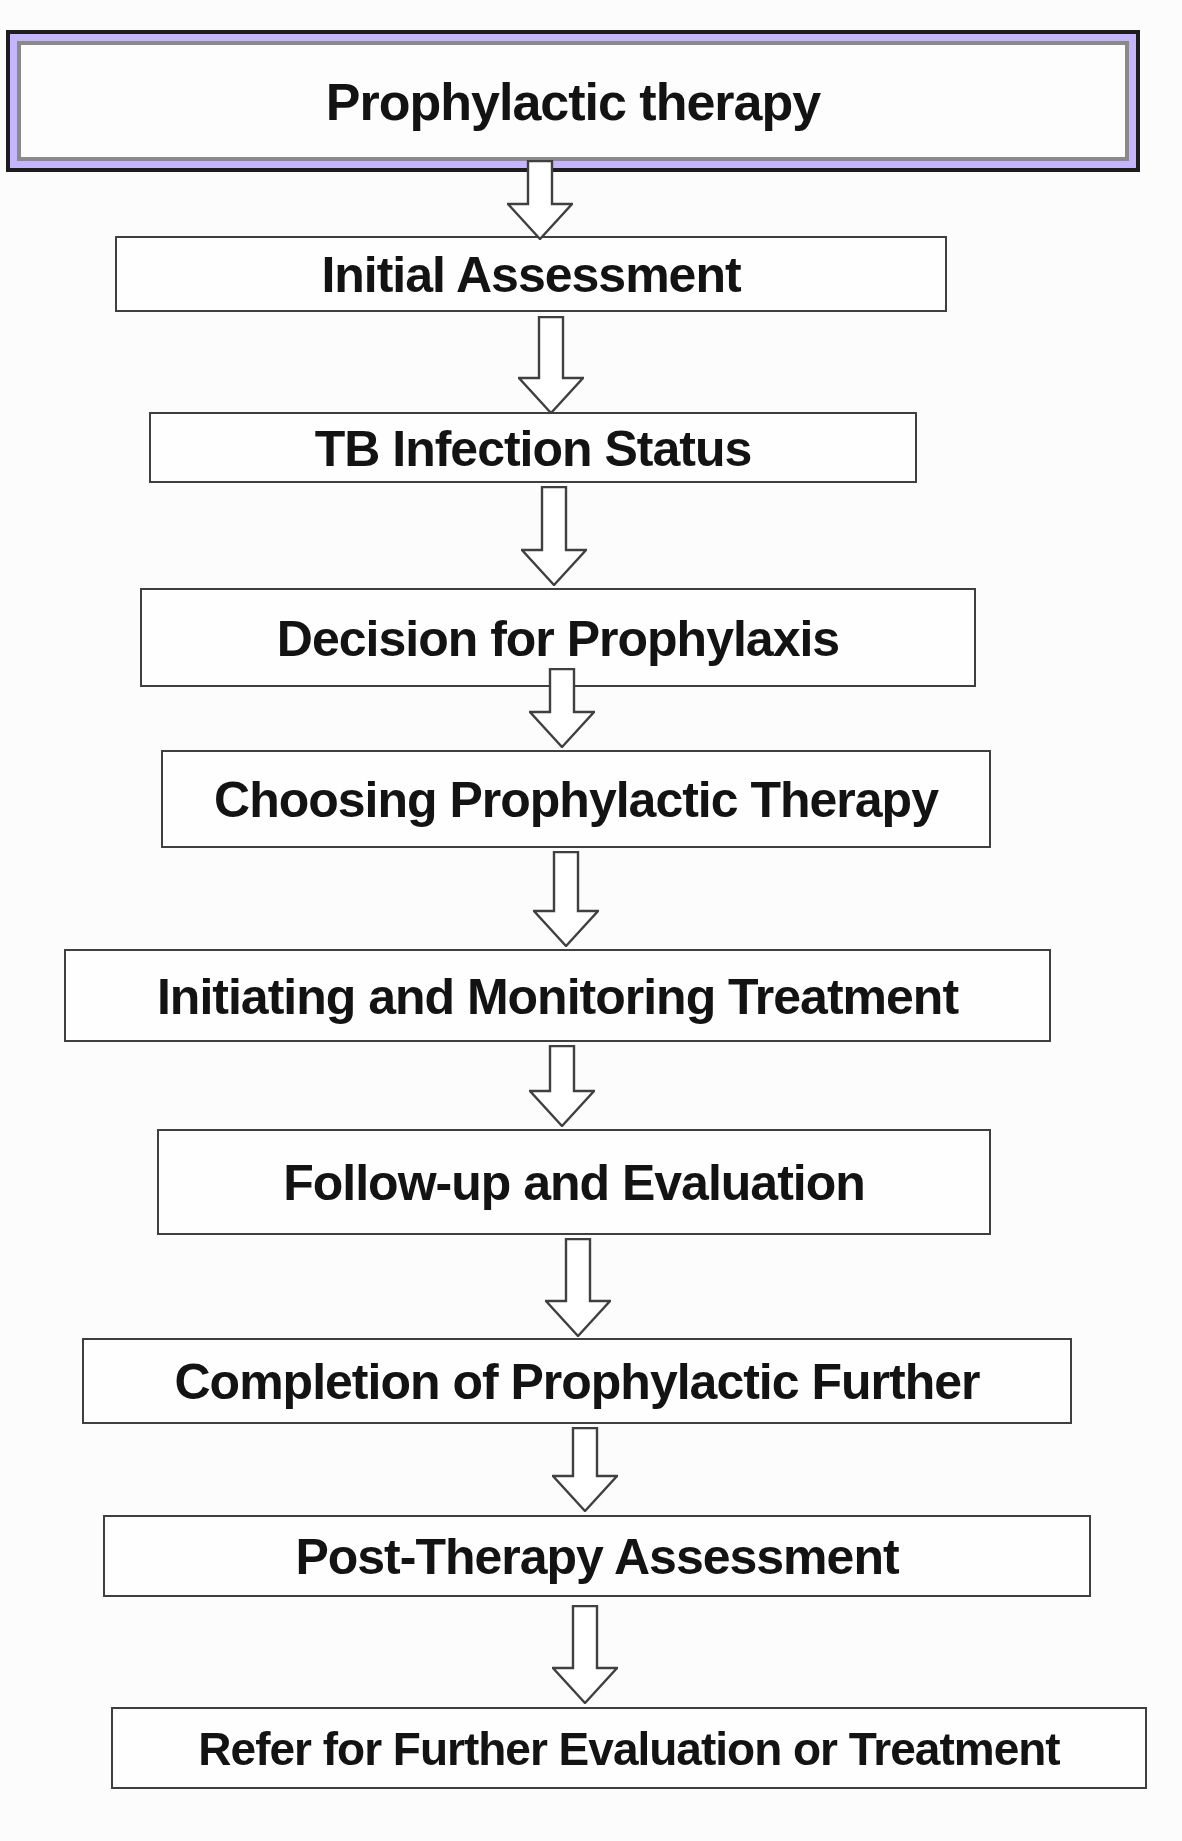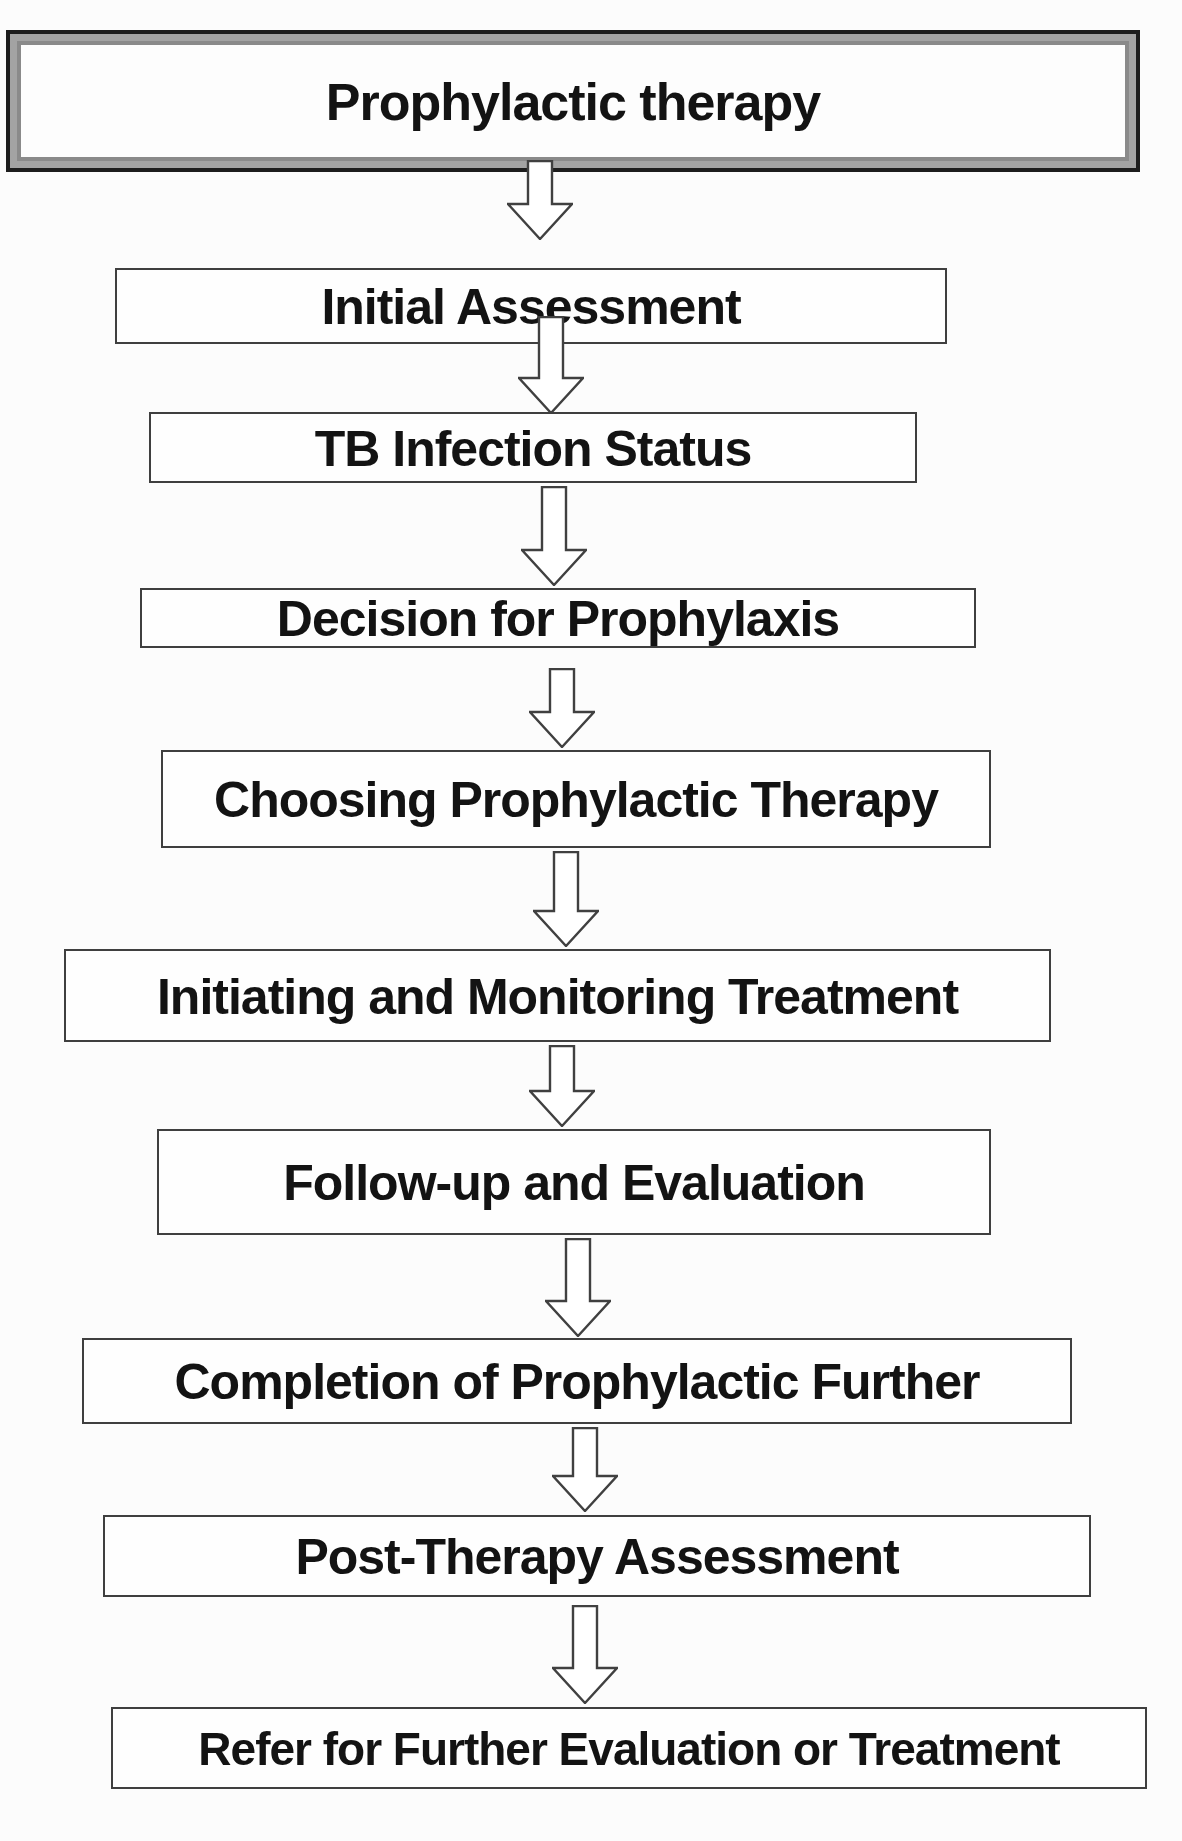--- a/index.html
+++ b/index.html
@@ -31,21 +31,21 @@
     letter-spacing: -1px;
     color: #131313;
     white-space: nowrap;
     line-height: 1;
     padding-top: 2px;
   }
   
   .node-start {
     border: 4px solid #1d1d1d;
     padding: 7px;
-    background: #a3a3a3;
+    background: #c4b5fd;
   }
   .node-start-inner {
     box-sizing: border-box;
     width: 100%;
     height: 100%;
     border: 4px solid #8a8a8a;
     display: flex;
     align-items: center;
     justify-content: center;
     background: #fdfdfd;
@@ -75,37 +75,37 @@
   <div class="node node-start" style="left:6px; top:30px; width:1134px; height:142px;">
     <div class="node-start-inner">
       <span class="node-label">Prophylactic therapy</span>
     </div>
   </div>
 
   <svg class="arrow" style="left:507px; top:160px;" width="66" height="80" viewBox="0 0 66 80">
     <polygon points="21,1 45,1 45,44 65,44 33,79 1,44 21,44"></polygon>
   </svg>
 
-  <div class="node" style="left:115px; top:236px; width:832px; height:76px;margin-top:32px;">
+  <div class="node" style="left:115px; top:236px; width:832px; height:76px;">
     <span class="node-label">Initial Assessment</span>
   </div>
 
   <svg class="arrow" style="left:518px; top:316px;" width="66" height="98" viewBox="0 0 66 98">
     <polygon points="21,1 45,1 45,62 65,62 33,97 1,62 21,62"></polygon>
   </svg>
 
   <div class="node" style="left:149px; top:412px; width:768px; height:71px;">
     <span class="node-label">TB Infection Status</span>
   </div>
 
   <svg class="arrow" style="left:521px; top:486px;" width="66" height="100" viewBox="0 0 66 100">
     <polygon points="21,1 45,1 45,64 65,64 33,99 1,64 21,64"></polygon>
   </svg>
 
-  <div class="node" style="left:140px; top:588px; width:836px; height:60px;">
+  <div class="node" style="left:140px; top:588px; width:836px; height:99px;">
     <span class="node-label">Decision for Prophylaxis</span>
   </div>
 
   <svg class="arrow" style="left:529px; top:668px;" width="66" height="80" viewBox="0 0 66 80">
     <polygon points="21,1 45,1 45,44 65,44 33,79 1,44 21,44"></polygon>
   </svg>
 
   <div class="node" style="left:161px; top:750px; width:830px; height:98px;">
     <span class="node-label">Choosing Prophylactic Therapy</span>
   </div>

